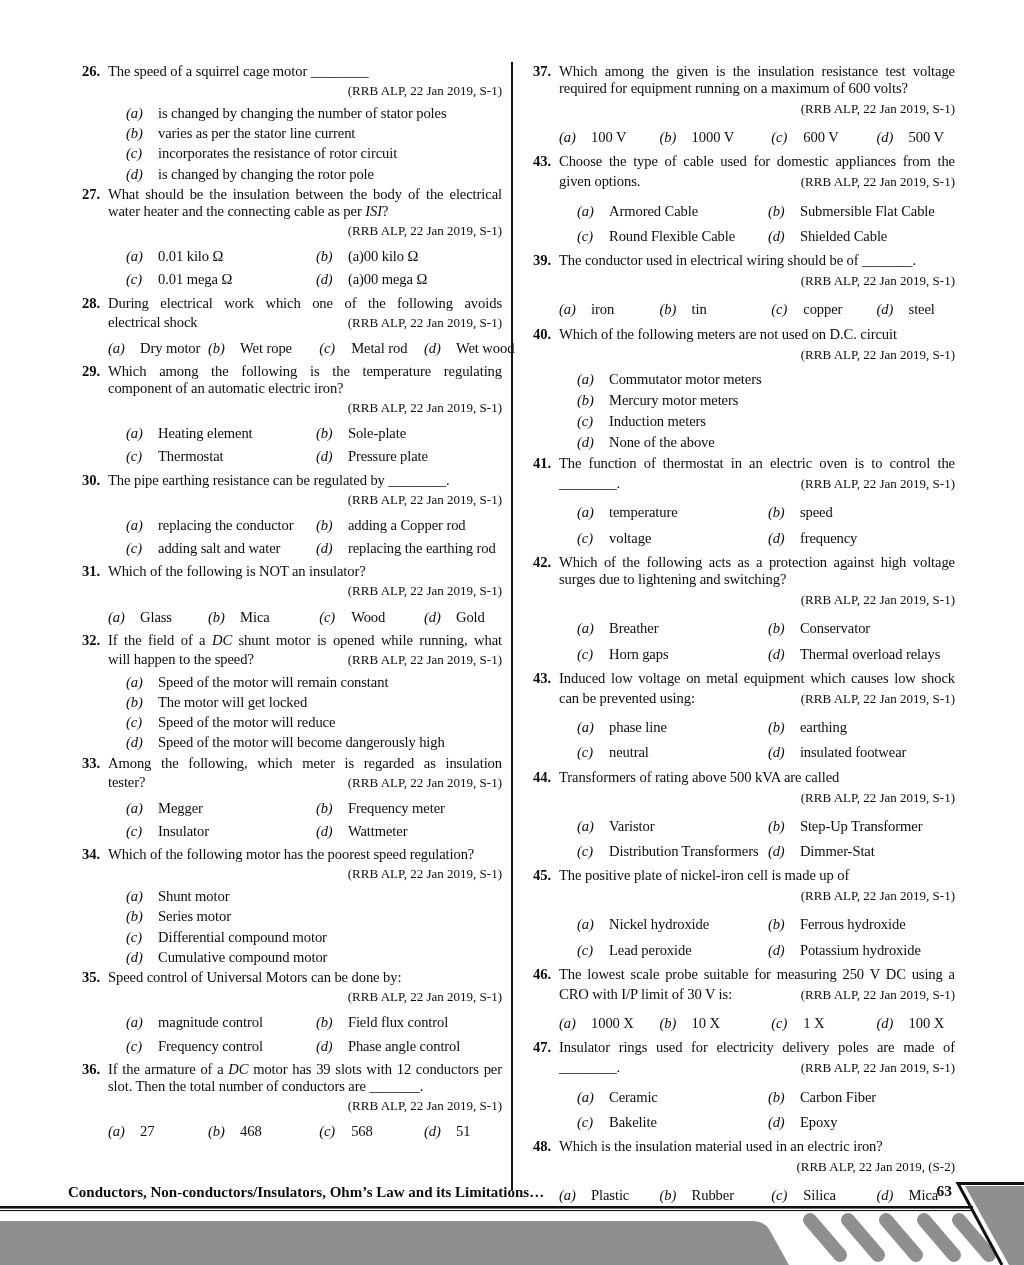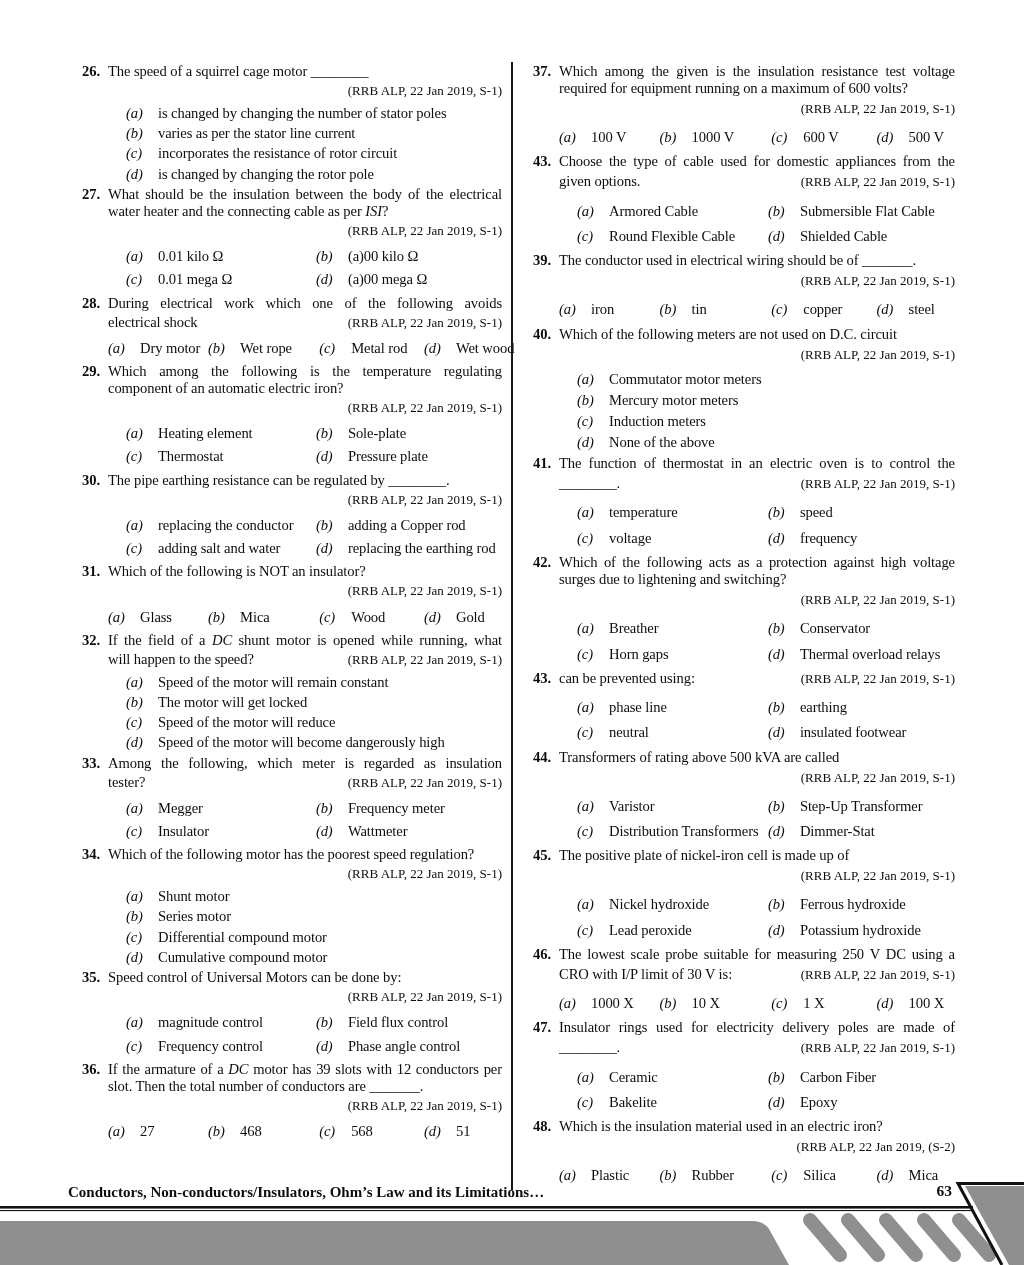--- a/index.html
+++ b/index.html
@@ -441,20 +441,21 @@
           <span class="opt-text">Horn gaps</span>
         </div>
         <div class="opt">
           <span class="opt-label">(d)</span>
           <span class="opt-text">Thermal overload relays</span>
         </div>
       </div>
     </div>
     <div class="q">
       <span class="qnum">43.</span>
+      <div class="stem spread"><span class="">Induced low voltage on metal equipment which causes low shock</span></div>
       <div class="cit-row">
         <span class="tail">can be prevented using:</span>
         <span class="citation">(RRB ALP, 22 Jan 2019, S-1)</span>
       </div>
       <div class="opts layout-grid2">
         <div class="opt">
           <span class="opt-label">(a)</span>
           <span class="opt-text">phase line</span>
         </div>
         <div class="opt">

